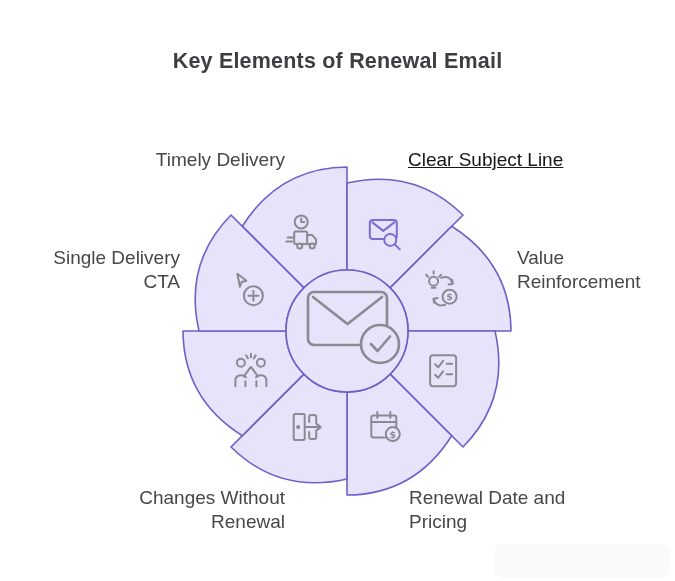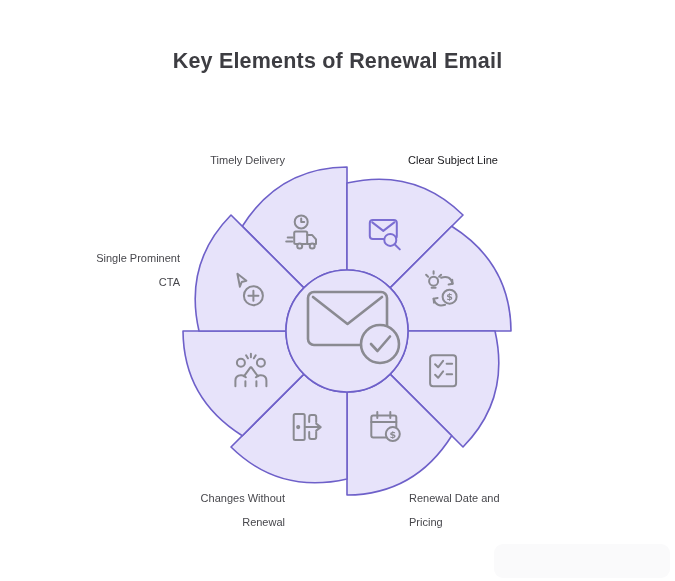--- a/index.html
+++ b/index.html
@@ -8,23 +8,23 @@
   #title{position:absolute;top:49px;left:0;width:100%;text-align:center;
          font-size:21.5px;font-weight:bold;color:#3d3d42;letter-spacing:.2px;}
   #wheel{position:absolute;left:0;top:0;}
   .blade{fill:var(--blade-fill);stroke:var(--blade-stroke);stroke-width:1.6;stroke-linejoin:round;}
   #center-circle{fill:var(--blade-fill);stroke:var(--blade-stroke);stroke-width:1.6;}
   .icon{stroke:var(--icon-gray);fill:none;stroke-width:2;stroke-linecap:round;stroke-linejoin:round;}
   .icon.accent{stroke:var(--icon-accent);}
   .icon .bg{fill:var(--blade-fill);}
   .icon text{stroke:none;fill:var(--icon-gray);font:bold 9.5px "DejaVu Sans",sans-serif;text-anchor:middle;}
   #center-icon{stroke-width:2.6;}
-  .seg-label{position:absolute;font-size:11px;line-height:24px;color:var(--label-gray);
+  .seg-label{position:absolute;font-size:19px;line-height:24px;color:var(--label-gray);
              white-space:pre-line;}
-  .seg-label.dark{color:var(--label-dark);}
+  .seg-label.dark{color:var(--label-dark);text-decoration:underline;}
   .al-r{text-align:right;}
   #lbl-timely-delivery{top:148px;right:390px;}
   #lbl-clear-subject-line{top:148px;left:408px;}
   #lbl-value-reinforcement{top:246px;left:517px;}
   #lbl-easy-to-skim-structure{top:367px;left:517px;}
   #lbl-renewal-date-pricing{top:486px;left:409px;}
   #lbl-changes-without-renewal{top:486px;right:390px;}
   #lbl-friendly-tone{top:379px;right:490px;}
   #lbl-single-prominent-cta{top:246px;right:495px;}
   #watermark{position:absolute;right:5px;bottom:3px;width:176px;height:34px;
@@ -110,21 +110,23 @@
       <g id="center-icon" class="icon" transform="translate(347,331)">
         <rect x="-39" y="-39" width="79" height="53" rx="6"></rect>
   <path d="M-34 -34 L0.5 -7 L35 -34"></path>
   <circle class="bg" cx="33" cy="13" r="19"></circle>
   <path d="M24 13 l6.5 7 l12.5 -14.5"></path>
       </g>
     </svg>
 
   <div id="lbl-timely-delivery" class="seg-label al-r">Timely Delivery</div>
   <div id="lbl-clear-subject-line" class="seg-label dark">Clear Subject Line</div>
+  <div id="lbl-value-reinforcement" class="seg-label">Value
+Reinforcement</div>
   <div id="lbl-renewal-date-pricing" class="seg-label">Renewal Date and
 Pricing</div>
   <div id="lbl-changes-without-renewal" class="seg-label al-r">Changes Without
 Renewal</div>
-  <div id="lbl-single-prominent-cta" class="seg-label al-r">Single Prominent
+  <div id="lbl-single-prominent-cta" class="seg-label al-r">Single Delivery
 CTA</div>
 
   <div id="watermark"></div>
 </div>
 
 </body></html>

